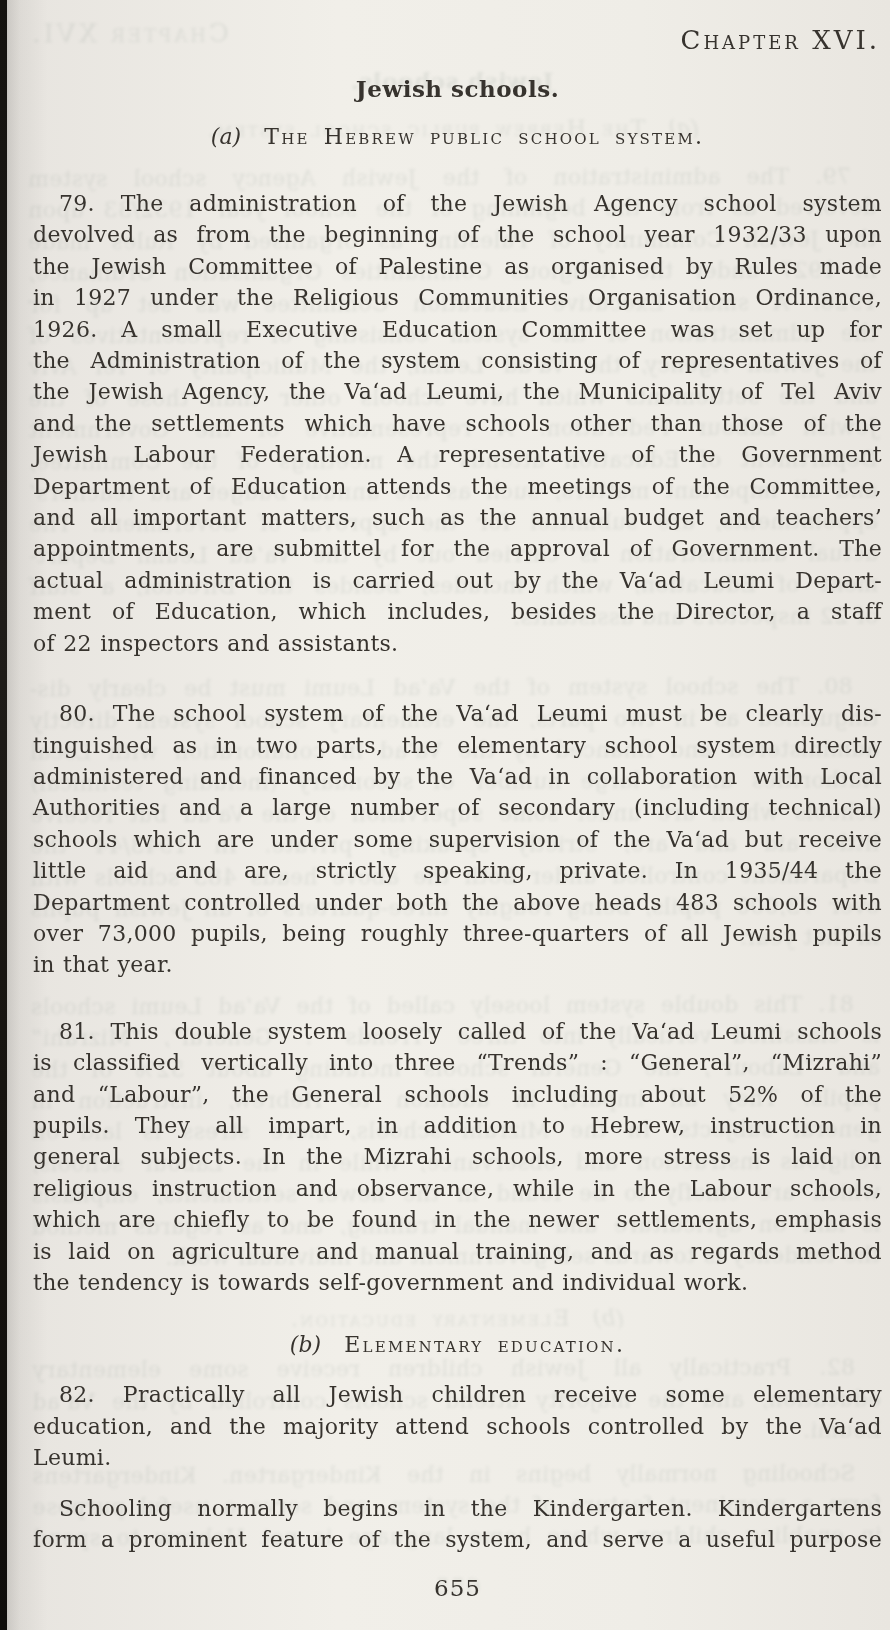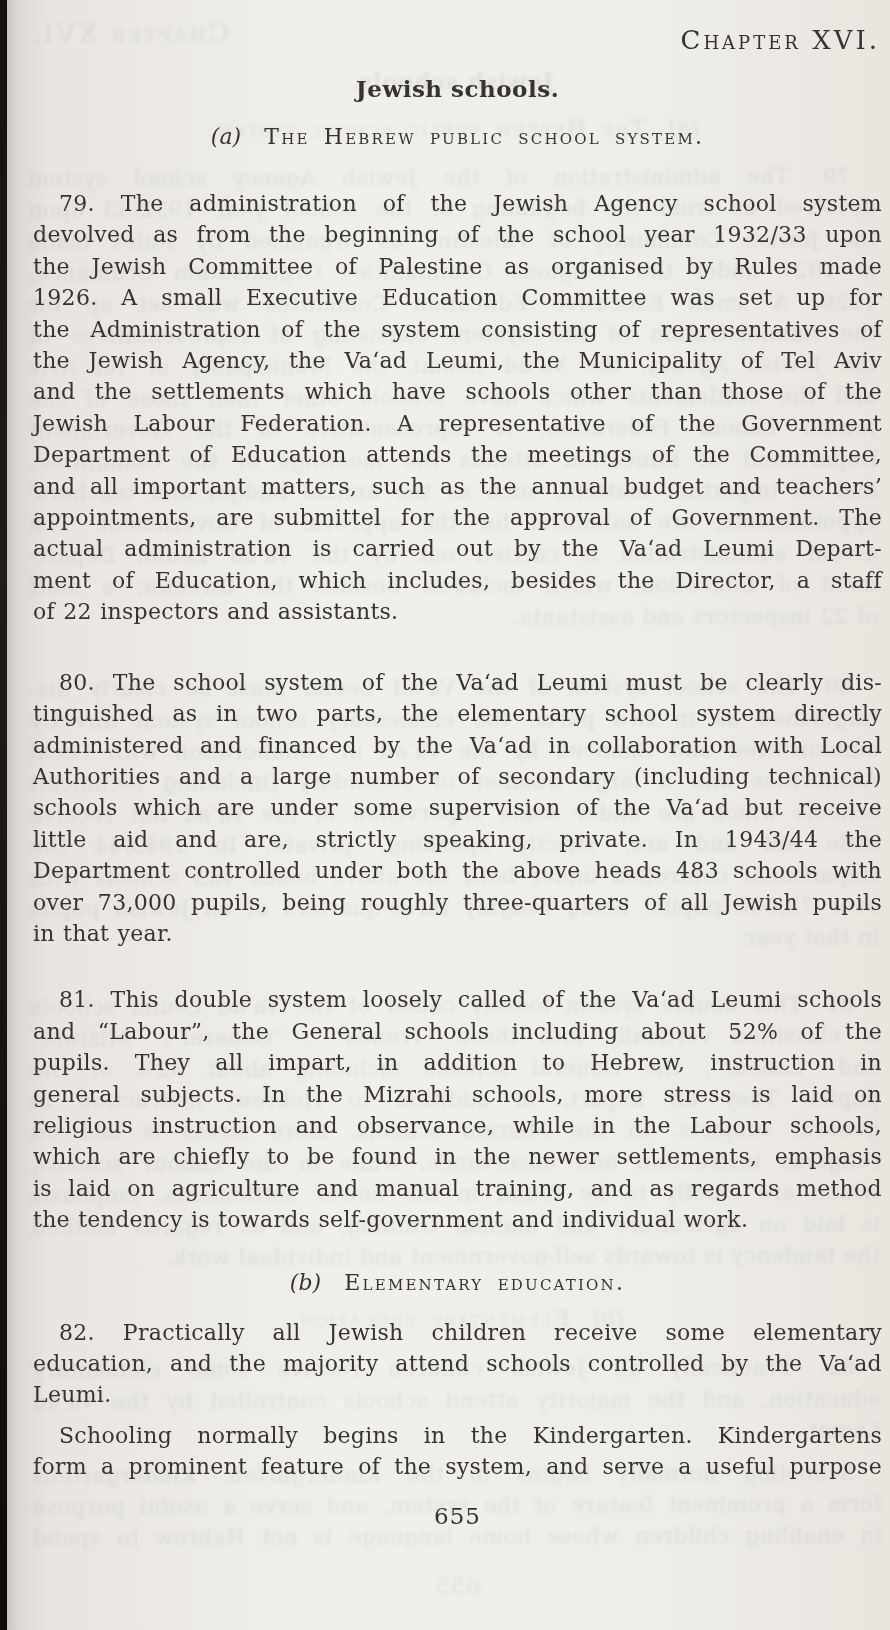--- a/index.html
+++ b/index.html
@@ -153,60 +153,62 @@
     <div class="chapter-heading">Chapter XVI.</div>
 
     <div class="doc-title">Jewish schools.</div>
 
     <div id="blocks">
         <div class="section-heading" style="margin-top: 16px;"><span class="sec-label">(a)</span> <span class="sec-text">The Hebrew public school system.</span></div>
         <div class="para" style="margin-top: 35px;">
           <div class="line indent">79. The administration of the Jewish Agency school system</div>
           <div class="line">devolved as from the beginning of the school year 1932/33 upon</div>
           <div class="line">the Jewish Committee of Palestine as organised by Rules made</div>
+          <div class="line">in 1927 under the Religious Communities Organisation Ordinance,</div>
           <div class="line">1926.  A small Executive Education Committee was set up for</div>
           <div class="line">the Administration of the system consisting of representatives of</div>
           <div class="line">the Jewish Agency, the Va‘ad Leumi, the Municipality of Tel Aviv</div>
           <div class="line">and the settlements which have schools other than those of the</div>
           <div class="line">Jewish Labour Federation.  A representative of the Government</div>
           <div class="line">Department of Education attends the meetings of the Committee,</div>
           <div class="line">and all important matters, such as the annual budget and teachers’</div>
           <div class="line">appointments, are submittel for the approval of Government.  The</div>
           <div class="line">actual administration is carried out by the Va‘ad Leumi Depart-</div>
           <div class="line">ment of Education, which includes, besides the Director, a staff</div>
           <div class="line last">of 22 inspectors and assistants.</div>
         </div>
         <div class="para" style="margin-top: 39px;">
           <div class="line indent">80. The school system of the Va‘ad Leumi must be clearly dis-</div>
           <div class="line">tinguished as in two parts, the elementary school system directly</div>
           <div class="line">administered and financed by the Va‘ad in collaboration with Local</div>
           <div class="line">Authorities and a large number of secondary (including technical)</div>
           <div class="line">schools which are under some supervision of the Va‘ad but receive</div>
-          <div class="line">little aid and are, strictly speaking, private.  In 1943/44 the</div>
+          <div class="line">little aid and are, strictly speaking, private.  In 1935/44 the</div>
           <div class="line">Department controlled under both the above heads 483 schools with</div>
           <div class="line">over 73,000 pupils, being roughly three-quarters of all Jewish pupils</div>
           <div class="line last">in that year.</div>
         </div>
         <div class="para" style="margin-top: 35px;">
           <div class="line indent">81. This double system loosely called of the Va‘ad Leumi schools</div>
+          <div class="line">is classified vertically into three “Trends” : “General”, “Mizrahi”</div>
           <div class="line">and “Labour”, the General schools including about 52% of the</div>
           <div class="line">pupils.  They all impart, in addition to Hebrew, instruction in</div>
           <div class="line">general subjects.  In the Mizrahi schools, more stress is laid on</div>
           <div class="line">religious instruction and observance, while in the Labour schools,</div>
           <div class="line">which are chiefly to be found in the newer settlements, emphasis</div>
           <div class="line">is laid on agriculture and manual training, and as regards method</div>
           <div class="line last">the tendency is towards self-government and individual work.</div>
         </div>
         <div class="section-heading" style="margin-top: 30px;"><span class="sec-label">(b)</span> <span class="sec-text">Elementary education.</span></div>
         <div class="para" style="margin-top: 18px;">
           <div class="line indent">82. Practically all Jewish children receive some elementary</div>
           <div class="line">education, and the majority attend schools controlled by the Va‘ad</div>
           <div class="line last">Leumi.</div>
         </div>
-        <div class="para" style="margin-top: 9px;">
+        <div class="para" style="margin-top: 19px;">
           <div class="line indent">Schooling normally begins in the Kindergarten.  Kindergartens</div>
           <div class="line">form a prominent feature of the system, and serve a useful purpose</div>
         </div>
       </div>
 
     <div class="page-number">655</div>
   </div>
 
   <div class="spine-edge"></div>
 </div>

